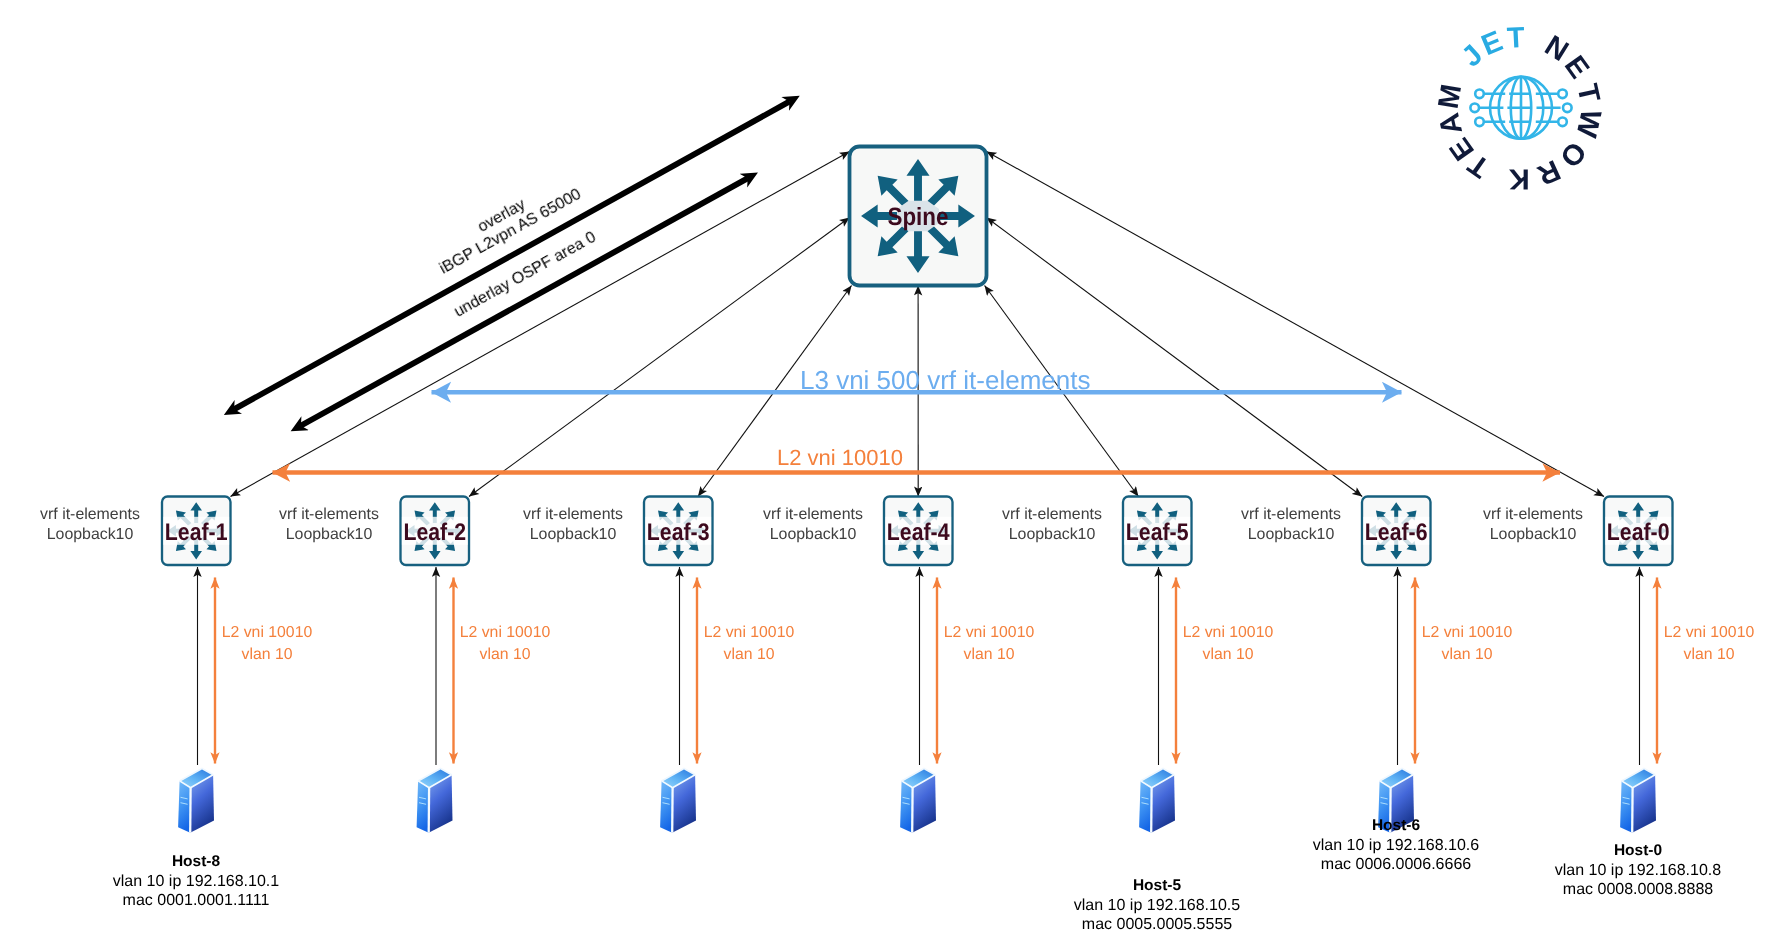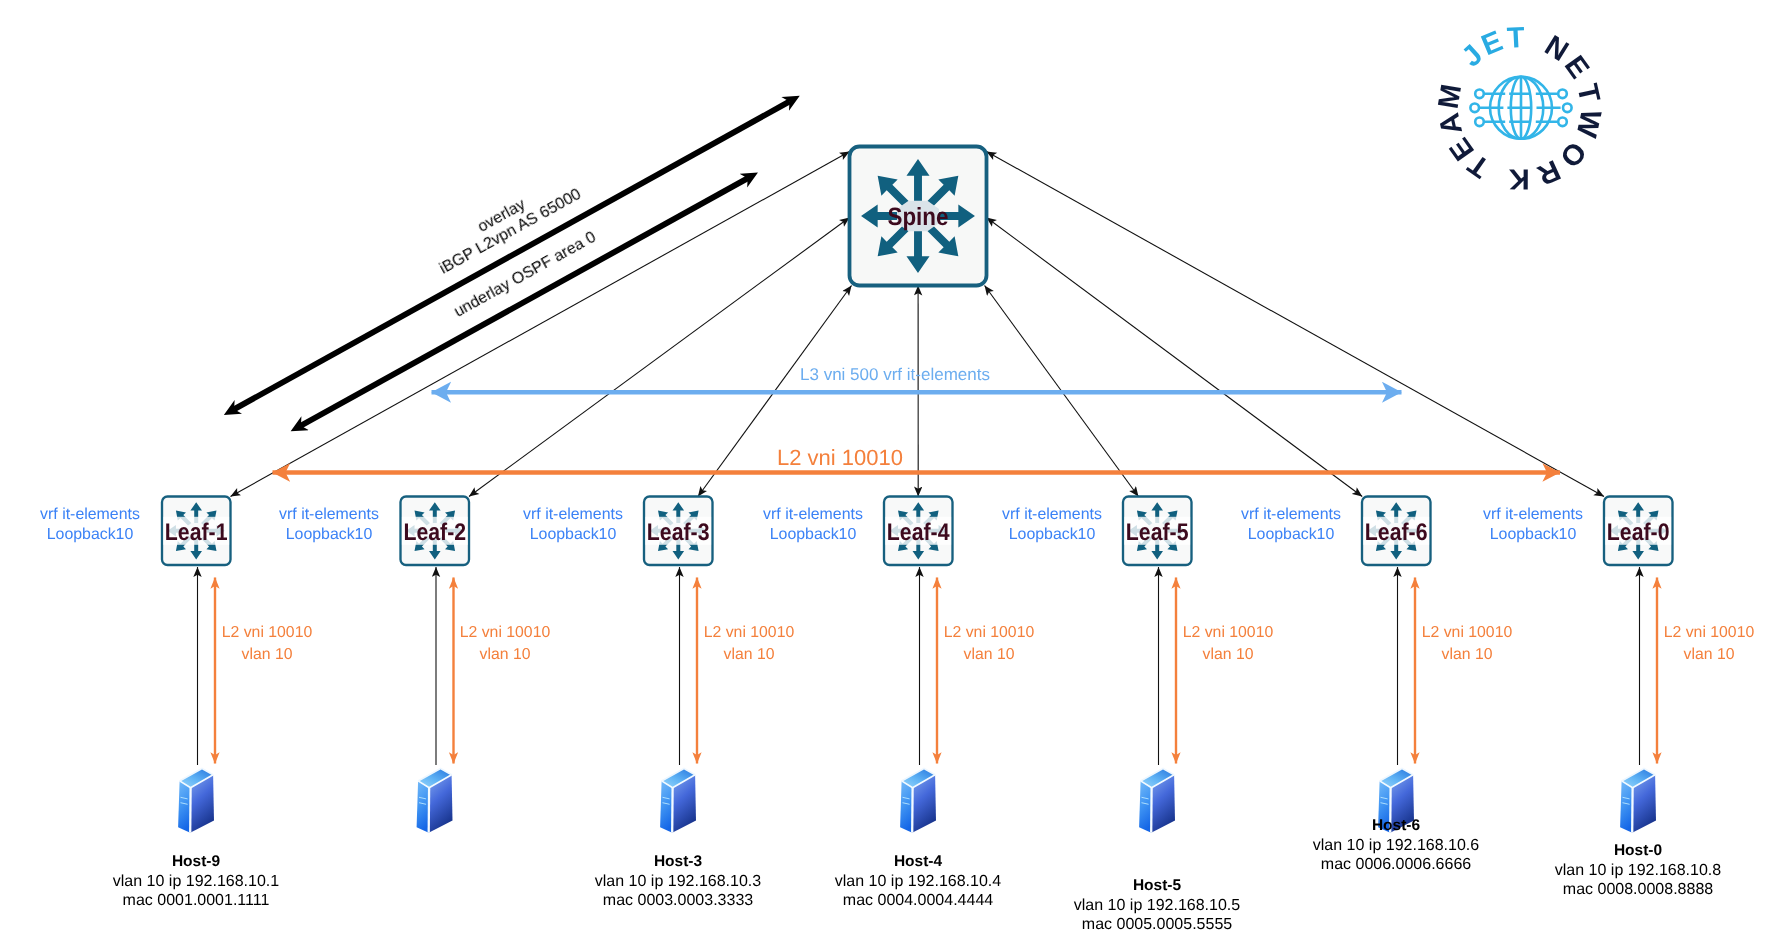--- a/index.html
+++ b/index.html
@@ -5,26 +5,26 @@
 html,body{margin:0;padding:0;background:#fff;}
 body{width:1778px;height:931px;overflow:hidden;font-family:"Liberation Sans",sans-serif;-webkit-font-smoothing:antialiased;text-rendering:geometricPrecision;}
 #stage{position:relative;width:1778px;height:931px;background:#fff;}
 svg.layer{position:absolute;left:0;top:0;width:1778px;height:931px;}
 text.nodelabel{font-family:"Liberation Sans",sans-serif;font-weight:bold;fill:#3d0a1e;-webkit-font-smoothing:antialiased;}
 svg text{-webkit-font-smoothing:antialiased;}
 
 text.sp{font-size:25px;}
 text.lf{font-size:24px;}
 text.logoletter{font-family:"Liberation Sans",sans-serif;font-weight:bold;font-size:29px;}
-.ann{position:absolute;width:180px;text-align:center;color:#3b82f6;font-size:15.9px;line-height:20px;white-space:nowrap;}
+.ann{position:absolute;width:180px;text-align:center;color:#404040;font-size:15.9px;line-height:20px;white-space:nowrap;}
 .hostlbl{position:absolute;width:320px;text-align:center;color:#000;}
 .hname{font-weight:bold;font-size:15.5px;line-height:19.7px;}
 .hmeta{font-size:16px;line-height:19.7px;}
 .l2lab{position:absolute;color:#f4803c;font-size:15.8px;line-height:21.5px;text-align:center;width:140px;white-space:nowrap;}
-.l3lab{position:absolute;color:#6cadef;font-size:17px;white-space:nowrap;}
+.l3lab{position:absolute;color:#6cadef;font-size:26px;white-space:nowrap;}
 .l2big{position:absolute;color:#f4803c;font-size:22px;white-space:nowrap;}
 .rotlab{position:absolute;color:#000;font-size:16px;line-height:18px;white-space:nowrap;text-align:center;}
 svg.layer{transform:translateZ(0);}
 #stage>div, #stage>div>div{will-change:transform;}
 
 </style>
 </head>
 <body>
 
 <div id="stage">
@@ -349,33 +349,23 @@
     </div>
 <div class="ann" style="left:1200.5px;top:505.2px">
       <div>vrf it-elements</div>
       <div>Loopback10</div>
     </div>
 <div class="ann" style="left:1442.5px;top:505.2px">
       <div>vrf it-elements</div>
       <div>Loopback10</div>
     </div>
 <div class="hostlbl" style="left:36px;top:852.0px">
-      <div class="hname">Host-9</div>
+      <div class="hname">Host-8</div>
       <div class="hmeta">vlan 10 ip 192.168.10.1</div>
       <div class="hmeta">mac 0001.0001.1111</div>
-    </div>
-<div class="hostlbl" style="left:518px;top:852.0px">
-      <div class="hname">Host-3</div>
-      <div class="hmeta">vlan 10 ip 192.168.10.3</div>
-      <div class="hmeta">mac 0003.0003.3333</div>
-    </div>
-<div class="hostlbl" style="left:758px;top:852.0px">
-      <div class="hname">Host-4</div>
-      <div class="hmeta">vlan 10 ip 192.168.10.4</div>
-      <div class="hmeta">mac 0004.0004.4444</div>
     </div>
 <div class="hostlbl" style="left:997px;top:876px">
       <div class="hname">Host-5</div>
       <div class="hmeta">vlan 10 ip 192.168.10.5</div>
       <div class="hmeta">mac 0005.0005.5555</div>
     </div>
 <div class="hostlbl" style="left:1236px;top:816px">
       <div class="hname">Host-6</div>
       <div class="hmeta">vlan 10 ip 192.168.10.6</div>
       <div class="hmeta">mac 0006.0006.6666</div>

